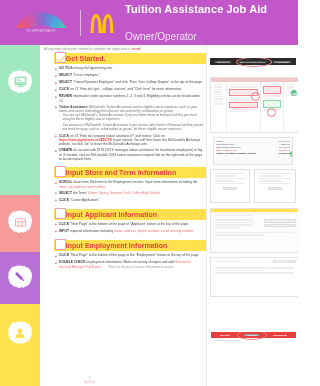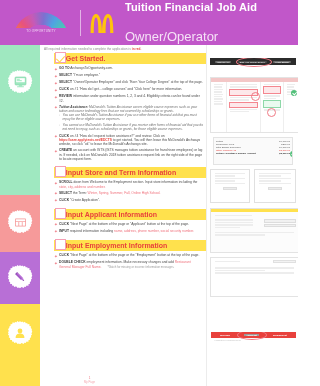--- a/index.html
+++ b/index.html
@@ -20,21 +20,21 @@
             #7f6fd0 96deg, #4fa3e3 120deg, #4cc9b0 146deg, #7fe0a0 170deg, #cfe96b 180deg);
          -webkit-mask: radial-gradient(circle 28px at 50% 100%, transparent 0 19px, #000 19.5px);
          mask: radial-gradient(circle 28px at 50% 100%, transparent 0 19px, #000 19.5px); }
   .arch-word { font-size:8.5px; font-weight:bold; color:#fff; letter-spacing:.4px; margin-top:1px;
                font-family:"Liberation Sans", sans-serif; }
   .arch-sub { font-size:3px; color:#f3d6f5; letter-spacing:.2px; margin-top:.5px; }
   .hdr-div { width:1px; height:26px; background:#e2b4e6; margin:0 8px 0 4px; }
   .mcd { width:26px; height:24px; display:flex; align-items:center; justify-content:center; }
   .hdr-text { margin-left:10px; }
   .hdr-title { font-size:11px; font-weight:bold; color:#fff; letter-spacing:.1px; }
-  .hdr-sub { font-size:13px; color:#f6e2f7; margin-top:16px; }
+  .hdr-sub { font-size:10px; color:#f6e2f7; margin-top:16px; }
 
   
   .sidebar { position:absolute; left:0; top:45px; width:40px; height:341px; }
   .side-block { position:absolute; left:0; width:40px; display:flex;
                 align-items:flex-start; justify-content:center; }
   .badge { width:26px; height:26px; position:relative; margin-top:8px; }
   .badge .star, .badge .star2 {
       position:absolute; left:1px; top:1px; width:24px; height:24px; background:#fff;
       clip-path: polygon(50% 0%, 59% 9%, 71% 3%, 76% 15%, 89% 13%, 90% 26%, 100% 33%,
                  95% 45%, 100% 57%, 90% 65%, 92% 78%, 79% 80%, 74% 92%, 62% 88%,
@@ -115,21 +115,21 @@
       <div class="arch-sub">TO OPPORTUNITY</div>
     </div>
     <div class="hdr-div"></div>
     <div class="mcd">
       <svg width="24" height="22" viewBox="0 0 24 22" aria-hidden="true">
         <path d="M12 21 C12 9 14.5 2 18 2 C21.5 2 23.4 8 23.4 21 L20.2 21 C20.2 9.5 19.4 5.6 18 5.6 C16.6 5.6 15.6 10 15.6 21 Z" fill="#ffc40c"></path>
         <path d="M12 21 C12 9 9.5 2 6 2 C2.5 2 0.6 8 0.6 21 L3.8 21 C3.8 9.5 4.6 5.6 6 5.6 C7.4 5.6 8.4 10 8.4 21 Z" fill="#ffc40c"></path>
       </svg>
     </div>
     <div class="hdr-text">
-      <div class="hdr-title">Tuition Financial Job Aid</div>
+      <div class="hdr-title">Tuition Assistance Job Aid</div>
       <div class="hdr-sub">Owner/Operator</div>
     </div>
   </div>
 
   <div class="sidebar">
 
     <div class="side-block" style="top:0;height:150px;background:#9fe8c0;">
       <div class="badge" style="margin-top:24px;">
         <div class="star"></div>
           <div class="star2"></div>

